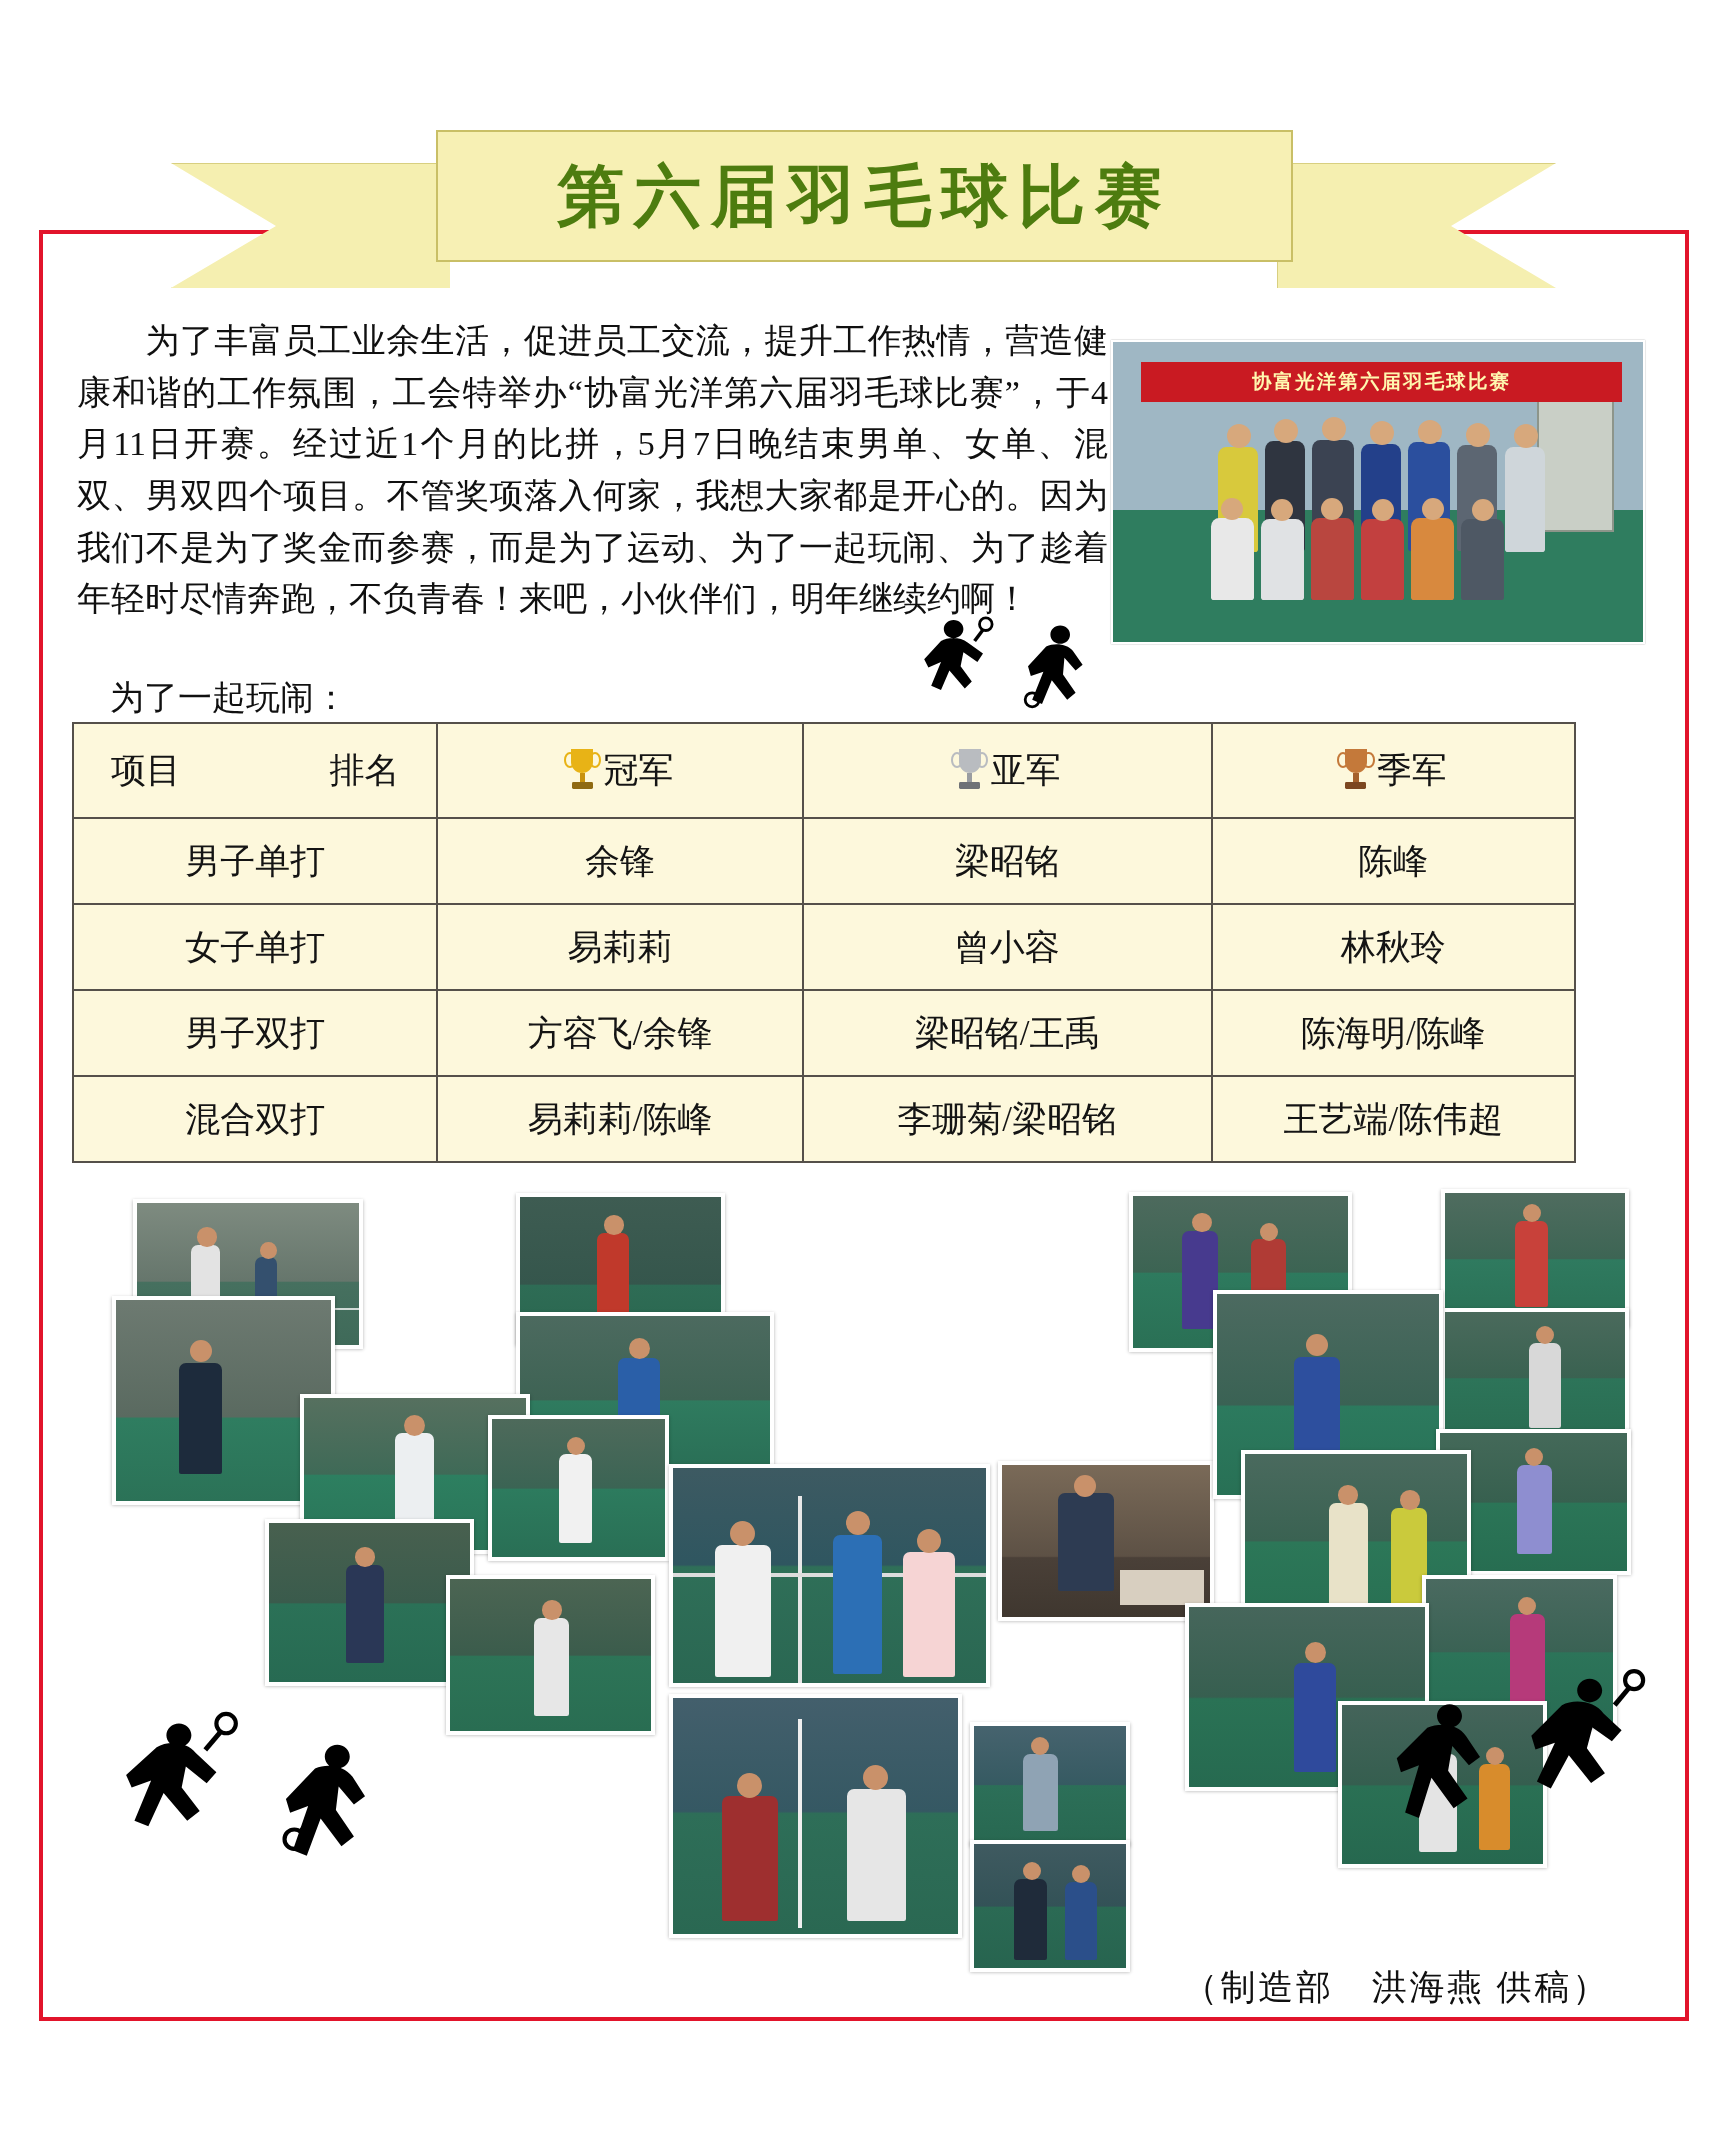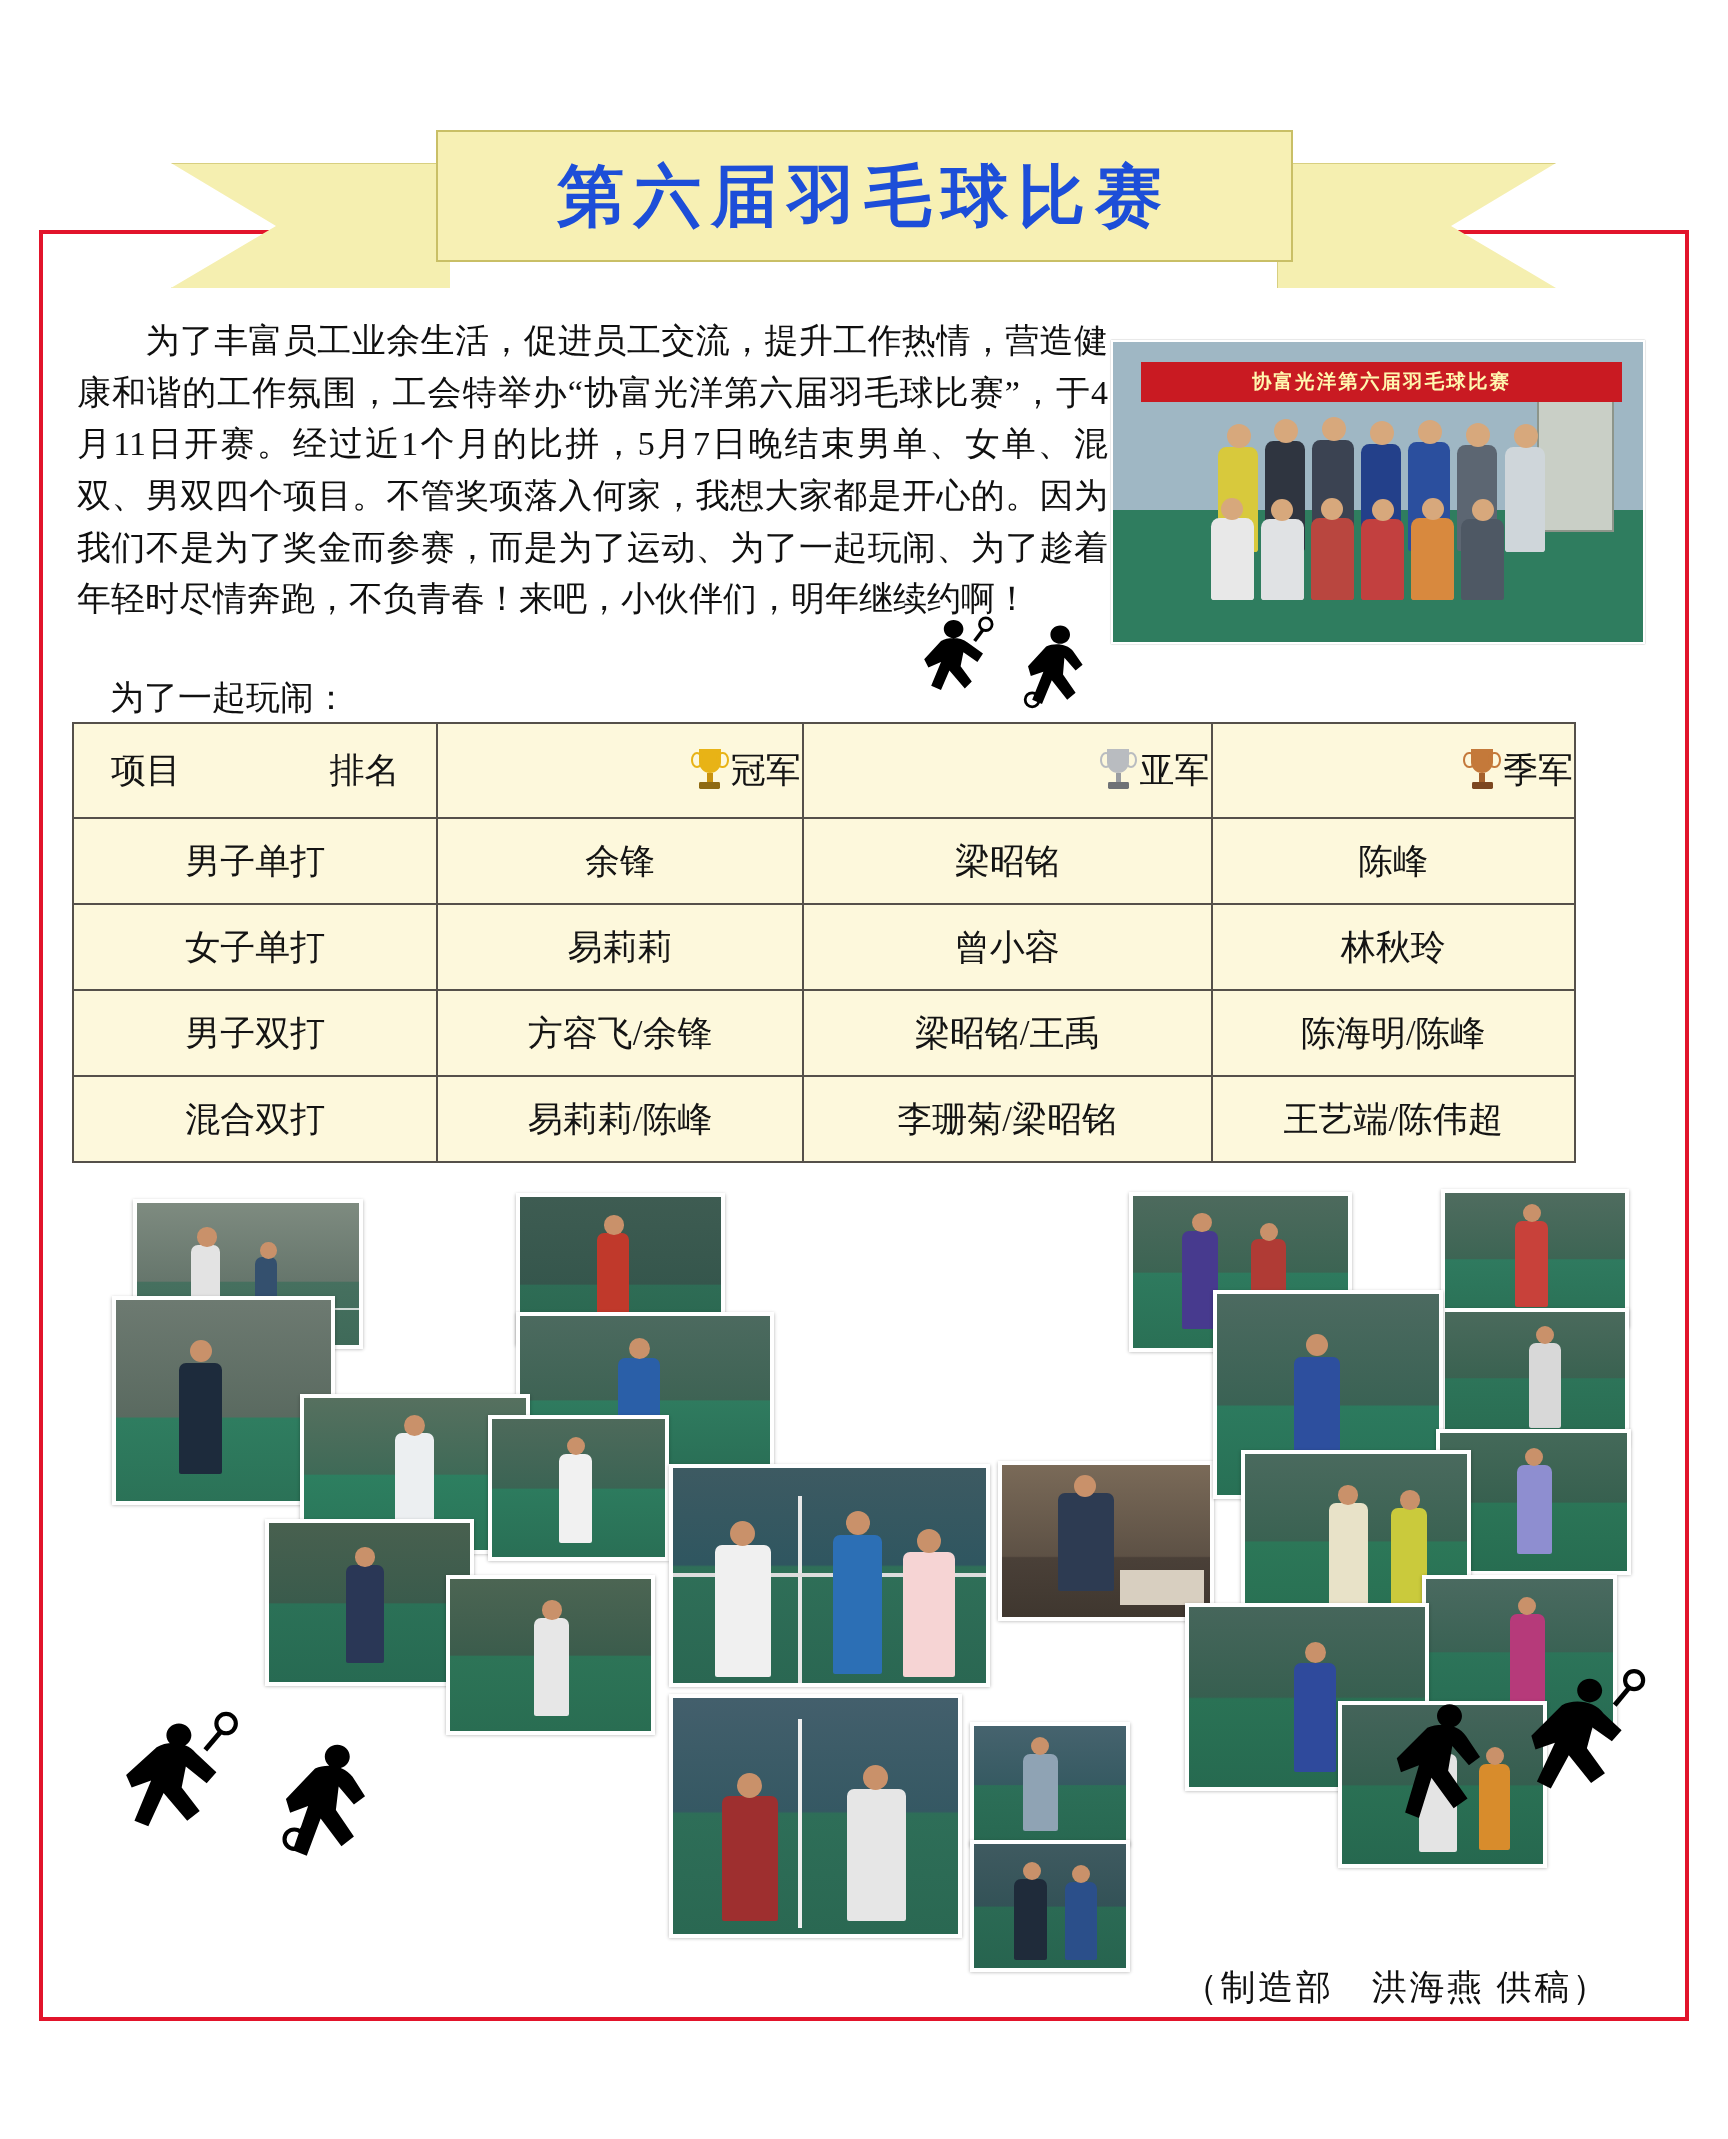--- a/index.html
+++ b/index.html
@@ -62,21 +62,21 @@
     box-sizing: border-box;
     display: flex;
     align-items: center;
     justify-content: center;
   }
   .banner-title {
     font-family: "Liberation Serif", "DejaVu Serif", serif;
     font-size: 67px;
     font-weight: bold;
     letter-spacing: 9.8px;
-    color: #1d4ed8;
+    color: #4d7c0f;
     white-space: nowrap;
   }
 
   
   .intro-text {
     position: absolute;
     left: 77px;
     top: 315px;
     width: 1031px;
     font-size: 34px;
@@ -159,21 +159,21 @@
     font-size: 35px;
     color: #141414;
     font-family: "Liberation Serif", "DejaVu Serif", serif;
     font-weight: normal;
   }
   .results-table thead th { height: 91px; }
   .col-0 { width: 373px; }
   .col-1 { width: 378px; }
   .col-2 { width: 424px; }
   .col-3 { width: 376px; border-radius: 20px; }
-  .hdr-cell { display:flex; align-items:center; justify-content:flex-end; gap:5px; }
+  .hdr-cell { display:flex; align-items:center; justify-content:center; gap:5px; }
   .hdr-rank-left { display:flex; justify-content:space-between; padding: 0 36px; }
   .trophy { width: 32px; height: 43px; position: relative; display:inline-block; }
   .trophy .cup {
     position:absolute; left:4.9px; top:0; width:22px; height:24px;
     border-radius: 0 0 12.5px 12.5px;
   }
   .trophy .handle-l, .trophy .handle-r {
     position:absolute; top:2.8px; width:8.4px; height:12.5px; border-radius:50%;
     border:2.8px solid transparent;
   }

